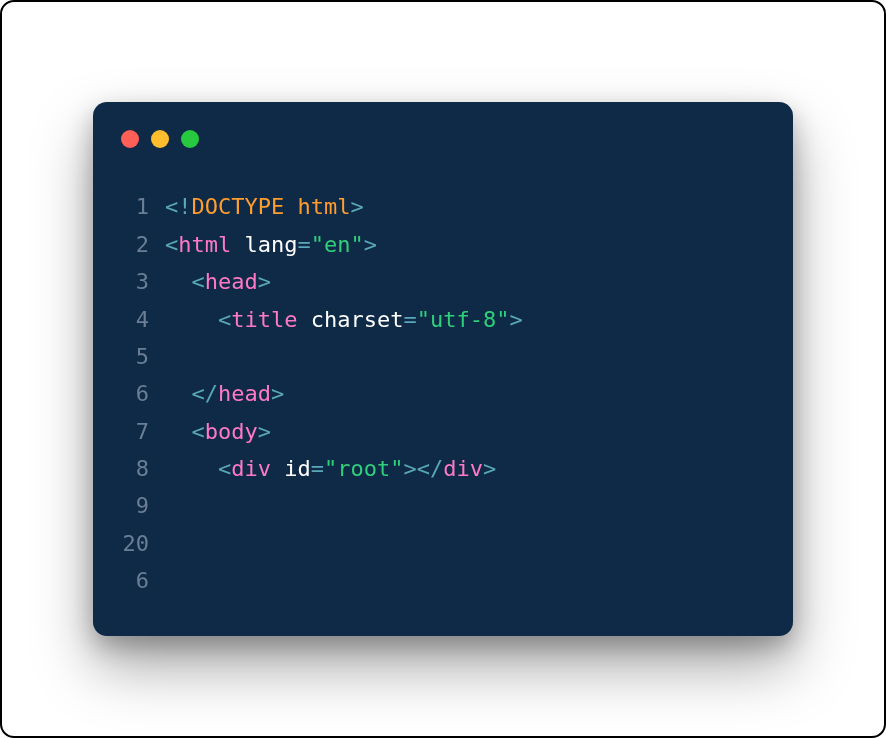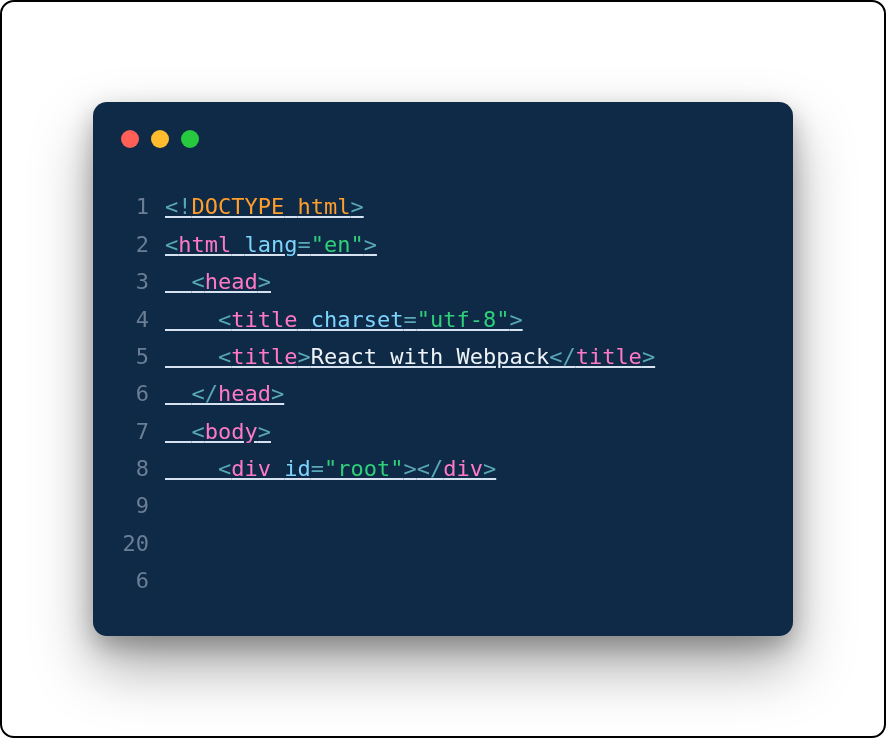--- a/index.html
+++ b/index.html
@@ -42,45 +42,45 @@
     white-space: pre;
   }
   .gutter {
     width: 46px;
     text-align: right;
     color: #6b7e95;
     padding-right: 16px;
     flex-shrink: 0;
     user-select: none;
   }
-  .content { color: #d6e2ef; text-decoration: underline; }
+  .content { color: #d6e2ef; }
   .br { color: #5aa7b7; }      
   .tag { color: #ff79c6; }     
   .doctype-kw { color: #ff9d2d; }
   .doctype-name { color: #ff9d2d; }
-  .attr { color: #7dd3fc; }
+  .attr { color: #ffffff; }
   .eq { color: #5aa7b7; }
   .str { color: #2fd07a; }
   .txt { color: #eef3f8; }
 </style>
 </head>
 <body>
 
 <div class="frame">
   <div class="traffic">
     <div class="dot dot-red"></div>
     <div class="dot dot-yellow"></div>
     <div class="dot dot-green"></div>
   </div>
   <div class="code" id="code">
       <div class="line"><span class="gutter">1</span><span class="content"><span class="br">&lt;!</span><span class="doctype-kw">DOCTYPE</span><span class="txt"> </span><span class="doctype-name">html</span><span class="br">&gt;</span></span></div>
       <div class="line"><span class="gutter">2</span><span class="content"><span class="br">&lt;</span><span class="tag">html</span><span class="txt"> </span><span class="attr">lang</span><span class="eq">=</span><span class="str">"en"</span><span class="br">&gt;</span></span></div>
       <div class="line"><span class="gutter">3</span><span class="content"><span class="txt">  </span><span class="br">&lt;</span><span class="tag">head</span><span class="br">&gt;</span></span></div>
       <div class="line"><span class="gutter">4</span><span class="content"><span class="txt">    </span><span class="br">&lt;</span><span class="tag">title</span><span class="txt"> </span><span class="attr">charset</span><span class="eq">=</span><span class="str">"utf-8"</span><span class="br">&gt;</span></span></div>
-      <div class="line"><span class="gutter">5</span><span class="content"><span class="txt">    </span><span class="br">&lt;</span><span class="tag">title</span><span class="br">&gt;</span><span class="txt">React with Webpack</span><span class="br">&lt;/</span><span class="tag">title</span><span class="br">&gt;</span></span></div>
+      <div class="line"><span class="gutter">5</span></div>
       <div class="line"><span class="gutter">6</span><span class="content"><span class="txt">  </span><span class="br">&lt;/</span><span class="tag">head</span><span class="br">&gt;</span></span></div>
       <div class="line"><span class="gutter">7</span><span class="content"><span class="txt">  </span><span class="br">&lt;</span><span class="tag">body</span><span class="br">&gt;</span></span></div>
       <div class="line"><span class="gutter">8</span><span class="content"><span class="txt">    </span><span class="br">&lt;</span><span class="tag">div</span><span class="txt"> </span><span class="attr">id</span><span class="eq">=</span><span class="str">"root"</span><span class="br">&gt;</span><span class="br">&lt;/</span><span class="tag">div</span><span class="br">&gt;</span></span></div>
       <div class="line"><span class="gutter">9</span></div>
       <div class="line"><span class="gutter">20</span></div>
       <div class="line"><span class="gutter">6</span><span class="content"></span></div>
     </div>
 </div>
 
 </body></html>

